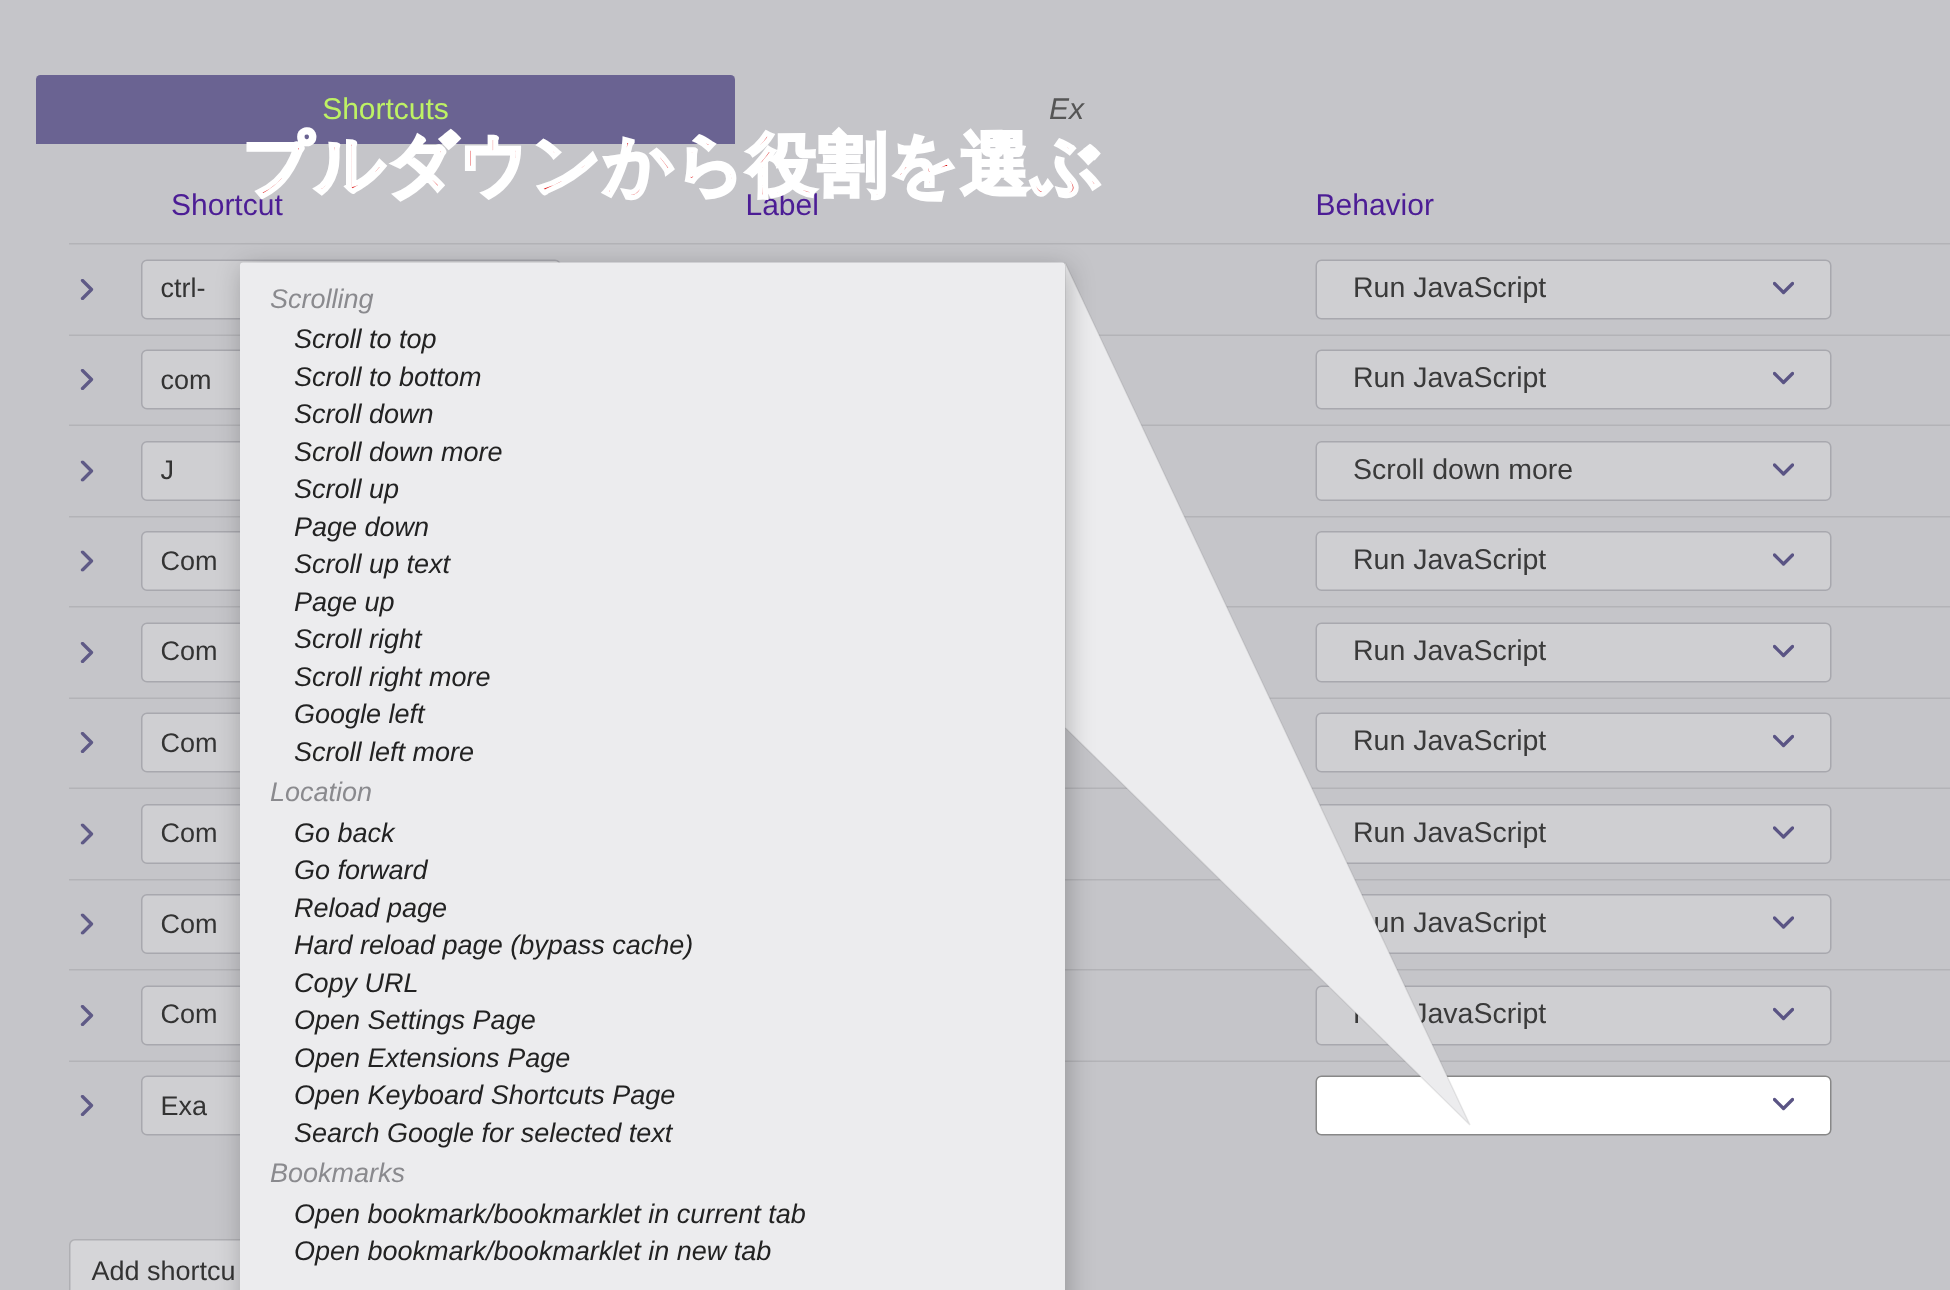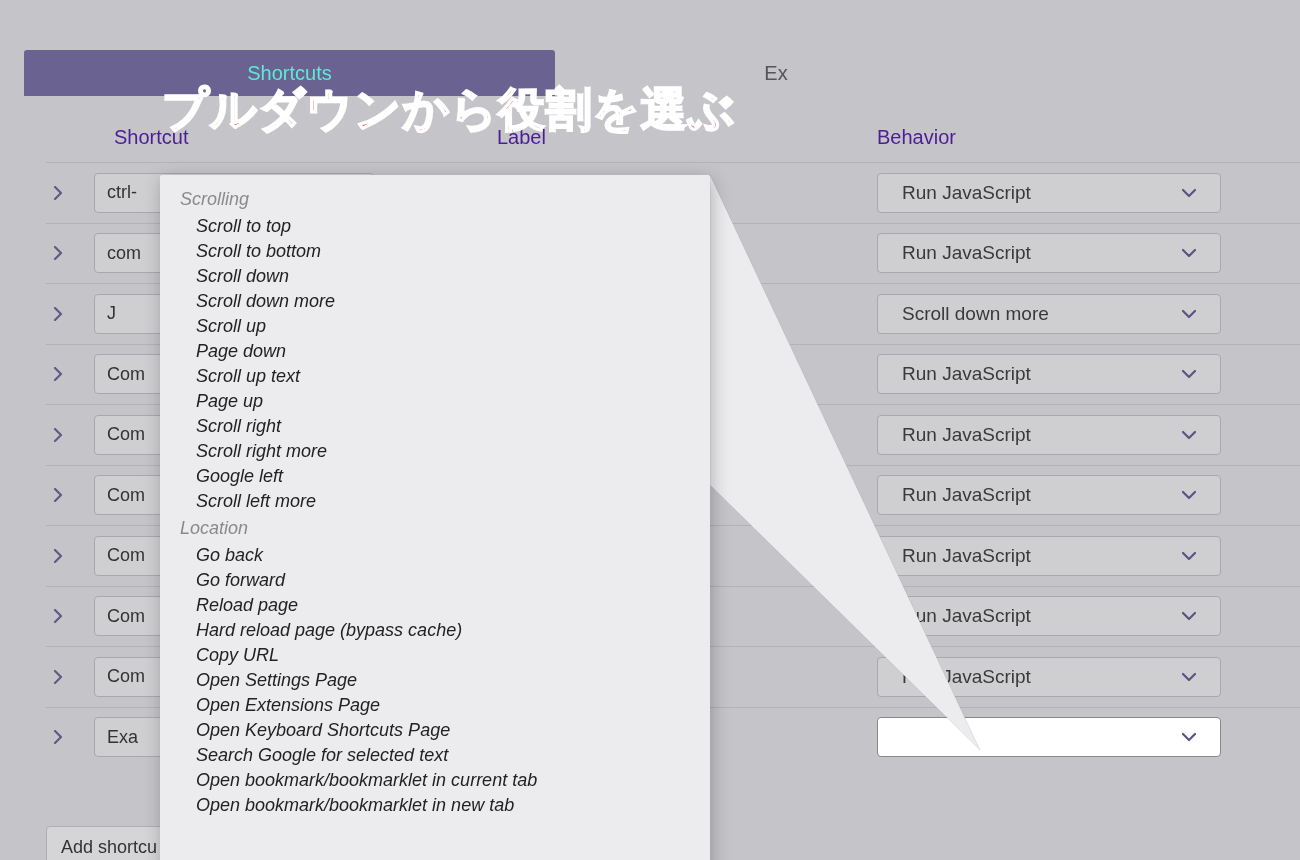--- a/index.html
+++ b/index.html
@@ -22,27 +22,27 @@
   .tab {
     display: flex;
     align-items: center;
     justify-content: center;
     font-size: 20px;
     color: #555;
     cursor: pointer;
   }
   .tab-active {
     background: #6a6392;
-    color: #5eead4;
-    width: 531px;
+    color: #bef264;
+    width: 466px;
     border-top-left-radius: 3px;
     border-top-right-radius: 3px;
   }
   .tab-import { width: 503px; border-right: 1px solid #b0b0b4; }
-  .tab-export { width: 242px; padding-left: 200px; }
+  .tab-export { width: 242px; padding-left: 200px; font-style: italic; }
   .headers {
     position: absolute;
     top: 126px;
     left: 0;
     right: 0;
     height: 28px;
     font-size: 20px;
     color: #4c1d95;
   }
   .col-shortcut-h { position: absolute; left: 114px; }
@@ -345,17 +345,18 @@
   <div class="dd-group">Location</div>
   <div class="dd-item">Go back</div>
   <div class="dd-item">Go forward</div>
   <div class="dd-item">Reload page</div>
   <div class="dd-item">Hard reload page (bypass cache)</div>
   <div class="dd-item">Copy URL</div>
   <div class="dd-item">Open Settings Page</div>
   <div class="dd-item">Open Extensions Page</div>
   <div class="dd-item">Open Keyboard Shortcuts Page</div>
   <div class="dd-item">Search Google for selected text</div>
+  <div class="dd-group">Bookmarks</div>
   <div class="dd-item">Open bookmark/bookmarklet in current tab</div>
   <div class="dd-item">Open bookmark/bookmarklet in new tab</div>
 </div>
 
 <div class="annotation">プルダウンから役割を選ぶ</div>
 
 </body></html>

